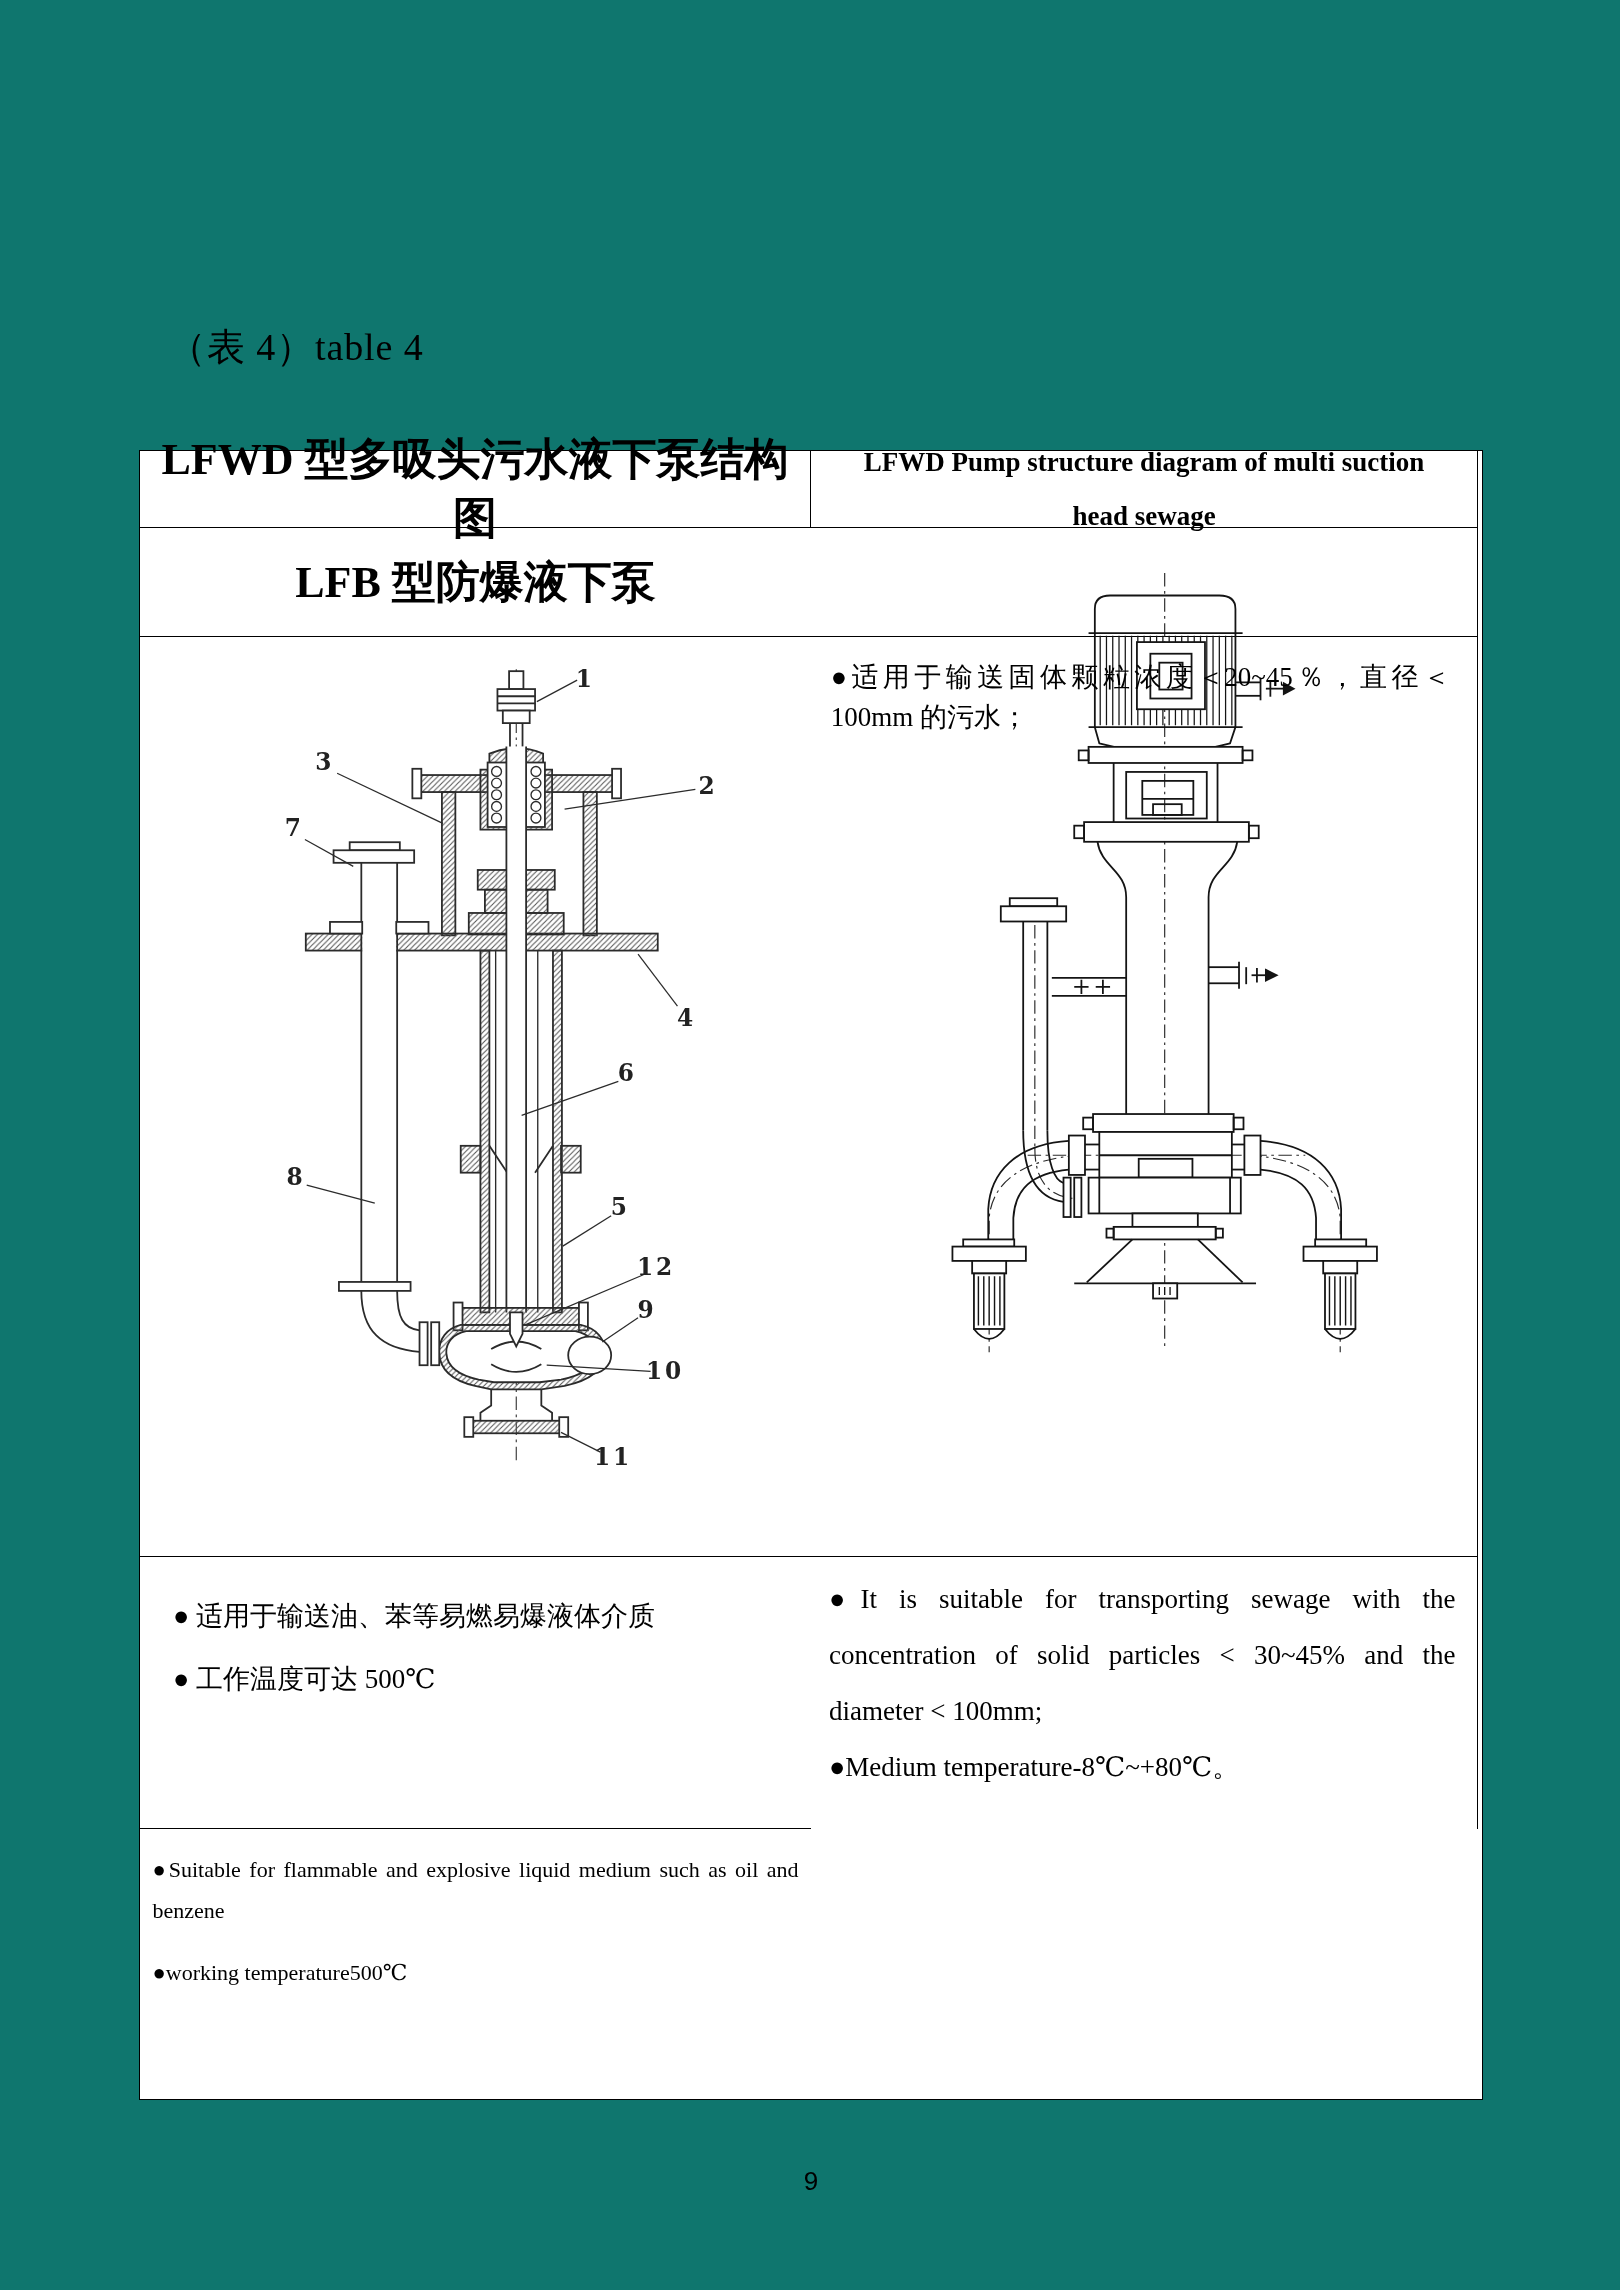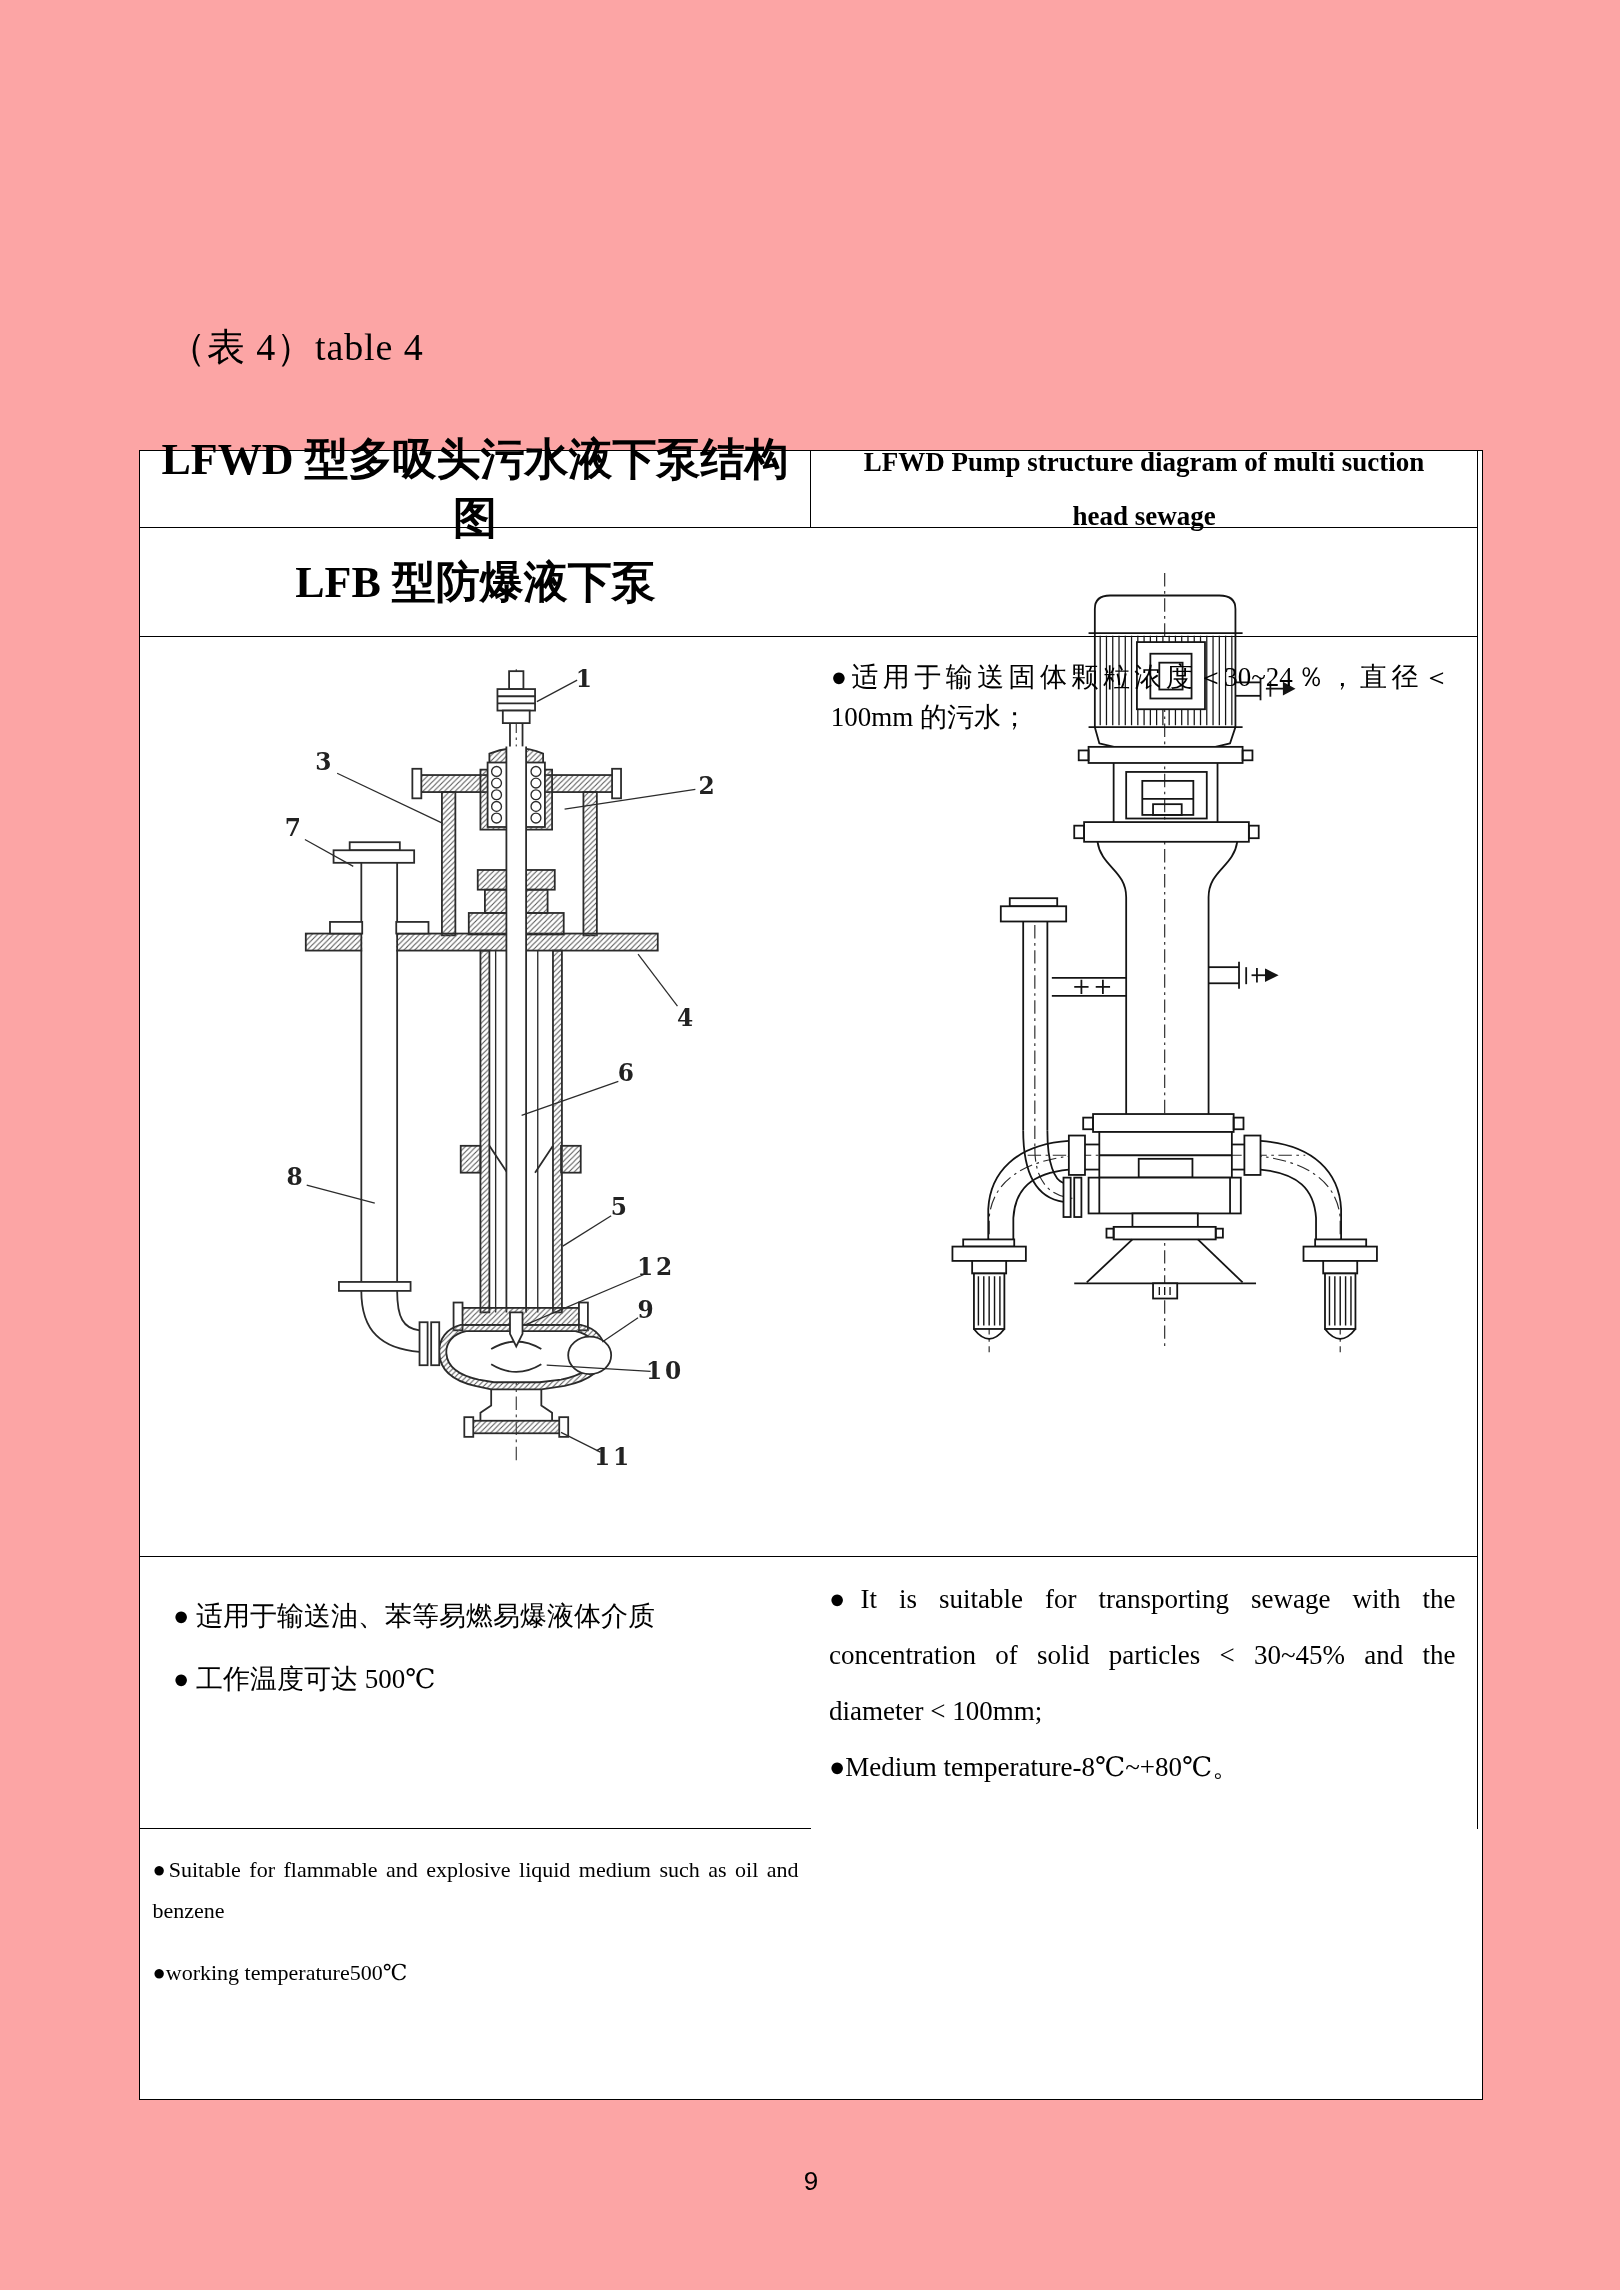--- a/index.html
+++ b/index.html
@@ -1,17 +1,17 @@
 <!DOCTYPE html>
 <html style="font-size:14.3px"><head>
 <meta charset="utf-8">
 <style>
   html,body { margin:0; padding:0; background:#ffffff; }
   .page {
-    position:relative; width:1620px; height:2291px; background:#fca5a5;
+    position:relative; width:1620px; height:2291px; background:#0f766e;
     font-family:"Liberation Serif","DejaVu Serif",serif; color:#000;
     overflow:hidden;
   }
   .doc-title { position:absolute; left:168px; top:322px; font-size:38px; letter-spacing:0.9px; white-space:nowrap; }
   .pump-table {
     position:absolute; left:139px; top:450px; width:1342px;
     border:1.8px solid #000; display:grid;
     grid-template-columns:671px 667px;
     grid-template-rows:77px 109px 920px 272px 270px;
     background:#fff;
@@ -292,21 +292,21 @@
           <text class="callout" x="22" y="582" text-anchor="middle">8</text>
           <text class="callout" x="424" y="682" text-anchor="middle">12</text>
           <text class="callout" x="414" y="730" text-anchor="middle">9</text>
           <text class="callout" x="434" y="798" text-anchor="middle">10</text>
           <text class="callout" x="376" y="894" text-anchor="middle">11</text>
         </g>
       </svg>
     </div>
 
     <div class="cell bullets-zh-l">
-      <p>●适用于输送固体颗粒浓度＜30~24％，直径＜100mm 的污水；</p>
+      <p>●适用于输送固体颗粒浓度＜20~45％，直径＜100mm 的污水；</p>
     </div>
     <div class="cell bullets-zh-r col-last">
       <p>● 适用于输送油、苯等易燃易爆液体介质</p>
       <p>● 工作温度可达 500℃</p>
     </div>
 
     <div class="cell bullets-en-l row-last">
       <p>●It is suitable for transporting sewage with the concentration of solid particles &lt; 30~45% and the diameter &lt; 100mm;</p>
       <p>●Medium temperature-8℃~+80℃。</p>
     </div>

